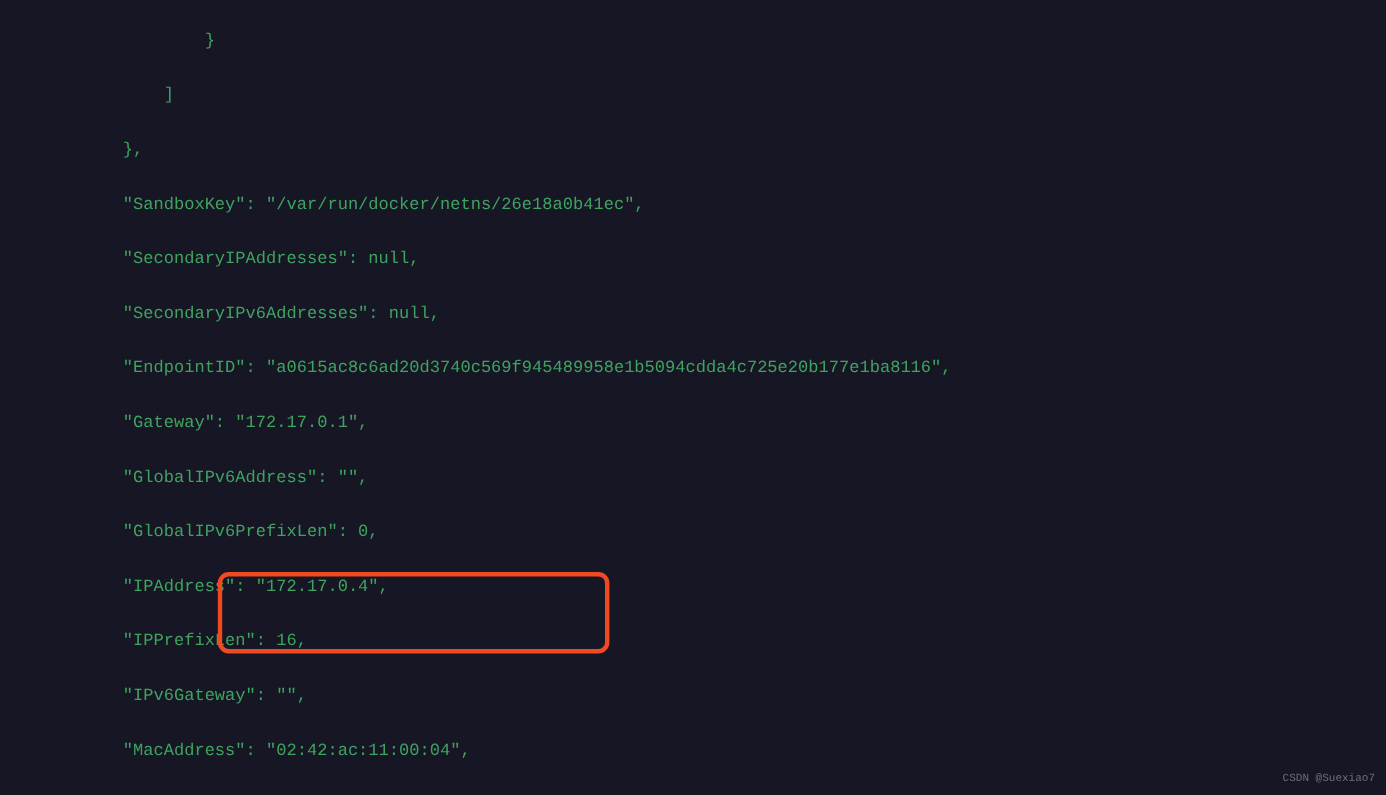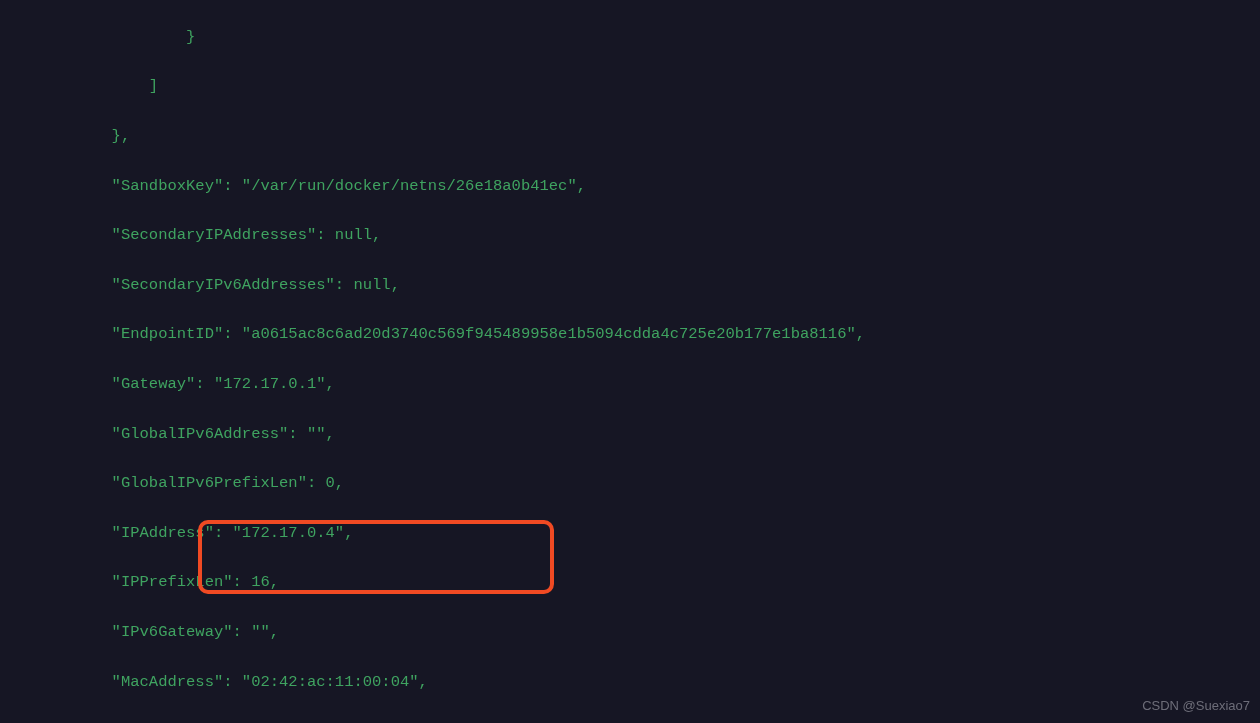--- a/index.html
+++ b/index.html
@@ -29,22 +29,22 @@
       left: 198px;
       top: 520px;
       width: 356px;
       height: 74px;
       pointer-events: none;
     }
     .watermark {
       position: absolute;
       right: 10px;
       bottom: 6px;
-      font-family: Liberation Sans, sans-serif;
-      font-size: 13px;
+      font-family: Liberation Mono, monospace;
+      font-size: 10px;
       color: rgba(180,180,190,0.55);
     }
   </style>
 </head>
 <body>
 
 <div class="terminal">
 <span class="line">                    }</span>
 <span class="line">                ]</span>
 <span class="line">            },</span>

